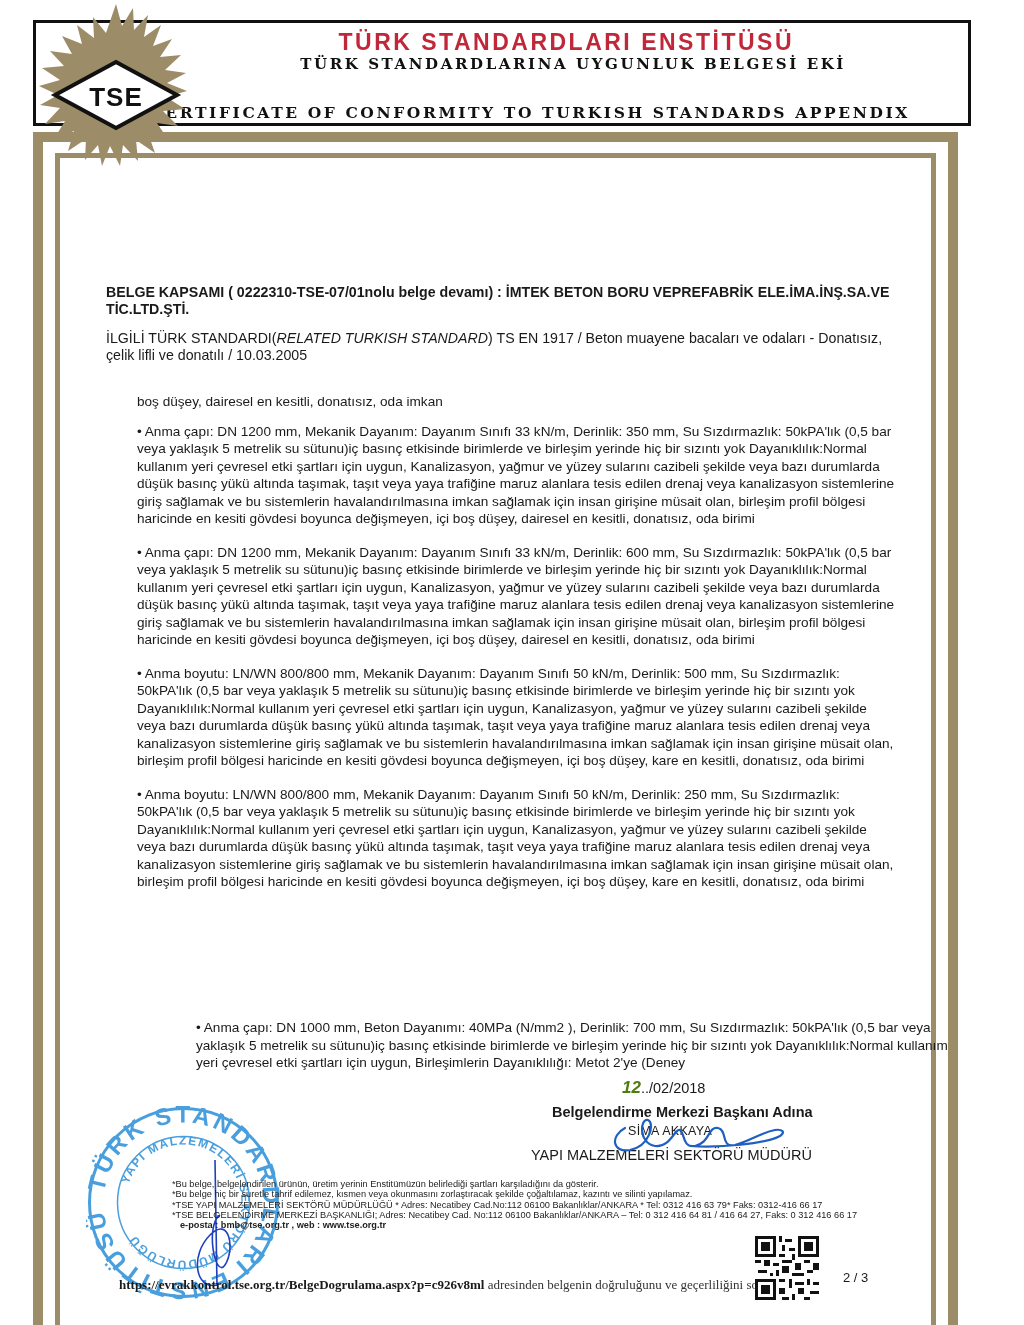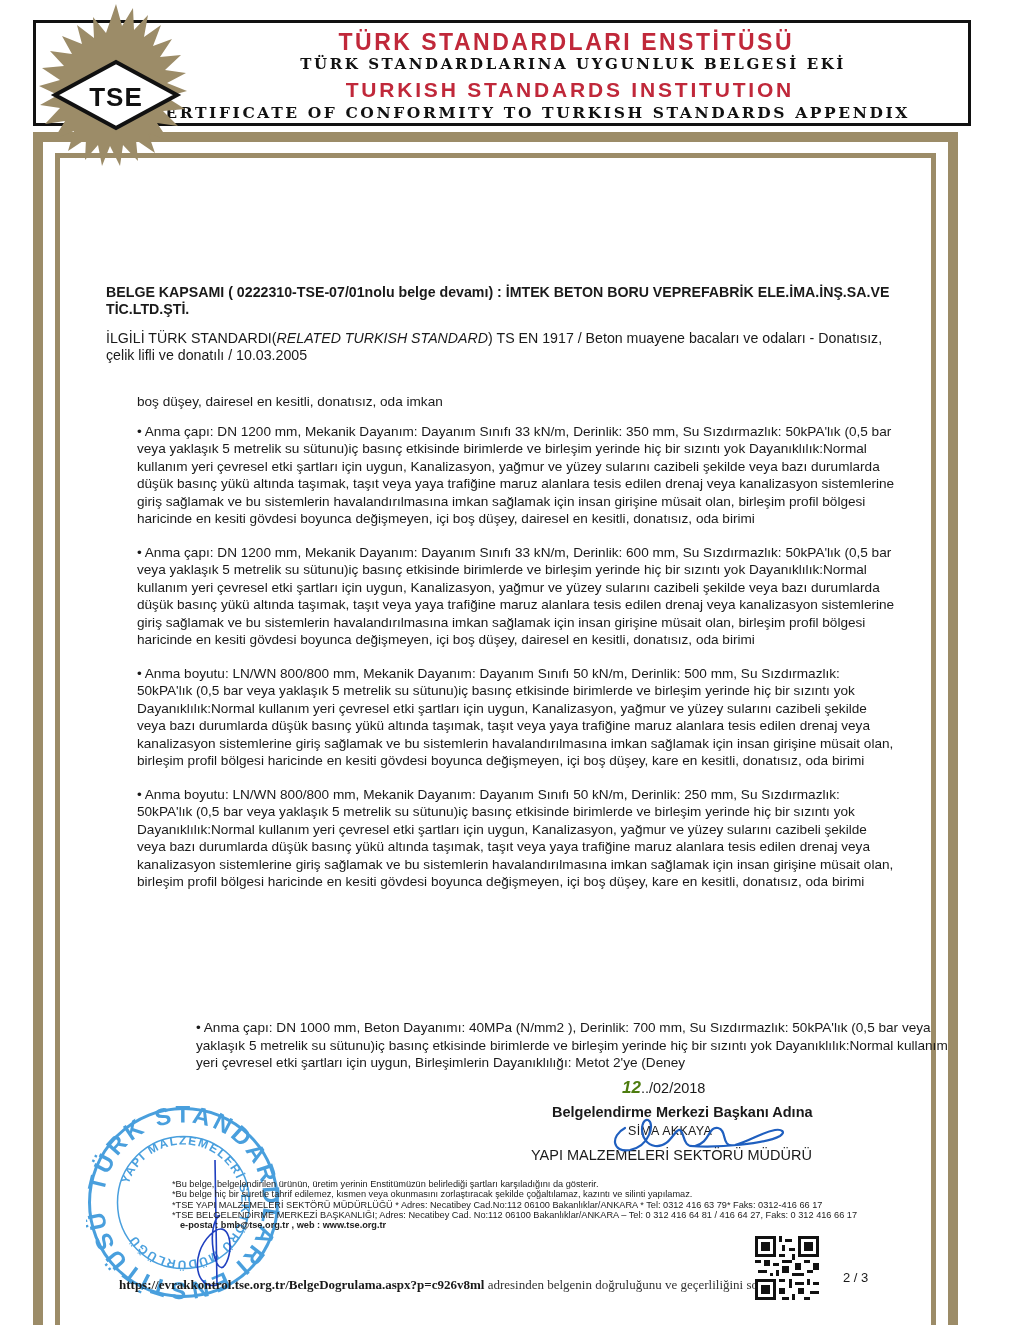--- a/index.html
+++ b/index.html
@@ -65,21 +65,20 @@
   </style>
 </head>
 <body>
 
 <div class="frame-outer"></div>
 <div class="frame-inner"></div>
 
 <div class="header-box">
   <div class="h-line h1">TÜRK STANDARDLARI ENSTİTÜSÜ</div>
   <div class="h-line h2">TÜRK STANDARDLARINA UYGUNLUK BELGESİ EKİ</div>
-  <div class="h-line h3">TURKISH STANDARDS INSTITUTION</div>
   <div class="h-line h4">CERTIFICATE OF CONFORMITY TO TURKISH STANDARDS APPENDIX</div>
 </div>
 
 <svg class="seal" viewBox="0 0 172 172">
   <polygon fill="#9c8c68" points="86,4 92,26 103,8 104,30 118,15 114,37 131,25 123,46 142,39 130,57 151,55 135,70 156,73 137,83 157,91 136,97 155,109 133,111 148,126 127,123 139,141 118,133 125,153 106,140 108,161 93,145 90,166 80,146 72,166 68,145 55,160 56,139 38,151 44,131 24,139 35,121 15,124 30,108 10,105 28,95 9,86 30,80 12,68 34,66 20,51 42,54 32,36 52,44 47,25 64,38 63,17 76,33"></polygon>
   <polygon fill="#fff" stroke="#111" stroke-width="4" points="25,95 86,62 147,95 86,128"></polygon>
   <text x="86" y="106" text-anchor="middle" font-family="Liberation Sans, sans-serif" font-size="26" font-weight="bold" fill="#111" letter-spacing="1">TSE</text>
 </svg>
 
 <div class="content">

